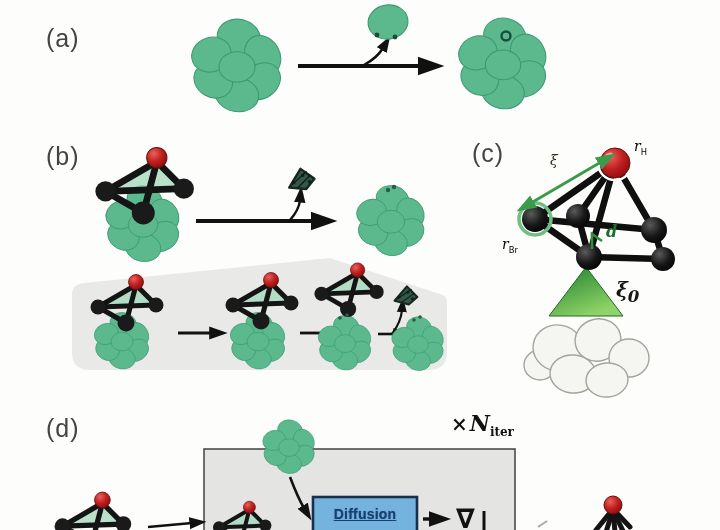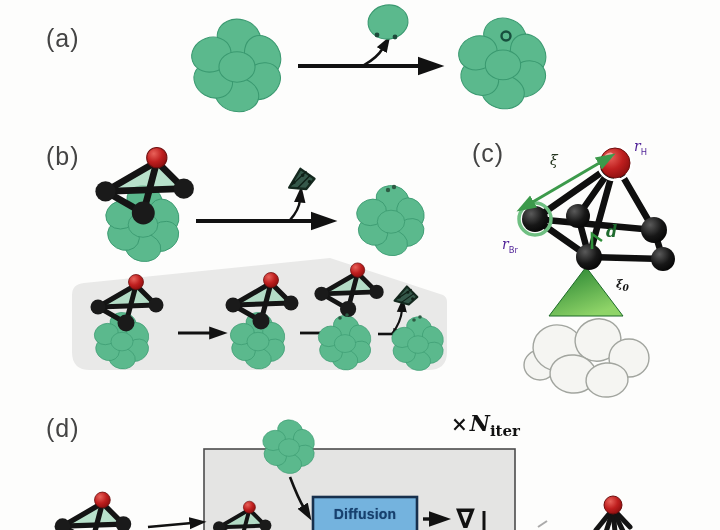--- a/index.html
+++ b/index.html
@@ -1,33 +1,33 @@
 <!DOCTYPE html>
 <html><head>
 <meta charset="utf-8">
 <style>
   html,body{margin:0;padding:0;background:#ffffff;}
   #canvas{position:relative;width:720px;height:530px;overflow:hidden;
           background:#fdfdfc;font-family:"Liberation Sans",sans-serif;}
   #art{position:absolute;left:0;top:0;}
   .lbl{position:absolute;color:#3c3c3c;white-space:nowrap;}
   .panel-letter{font-size:25px;letter-spacing:1px;color:#444;}
-  .math{font-family:"DejaVu Serif",serif;font-style:italic;color:#4c1d95;}
+  .math{font-family:"DejaVu Serif",serif;font-style:italic;color:#000000;}
   .math sub{font-size:60%;font-style:normal;font-family:"DejaVu Sans",sans-serif;}
   .xi{font-family:"DejaVu Serif",serif;font-style:italic;font-size:14px;color:#24351f;}
   .d-label{font-family:"DejaVu Serif",serif;font-style:italic;font-size:16px;color:#1e6b2e;font-weight:bold;}
-  .xi0{font-family:"DejaVu Serif",serif;font-style:italic;font-size:11px;color:#161616;font-weight:bold;}
+  .xi0{font-family:"DejaVu Serif",serif;font-style:italic;font-size:20px;color:#161616;font-weight:bold;}
   .niter{font-family:"DejaVu Serif",serif;font-size:20px;color:#111;font-weight:bold;}
   .niter .nbase{font-style:italic;font-size:22px;}
-  .niter sub{font-size:15px;}
+  .niter sub{font-size:12px;}
   .nabla{font-family:"DejaVu Sans",sans-serif;font-size:27px;font-weight:bold;color:#111;}
   .netbox-text{position:absolute;left:313px;top:499px;width:104px;height:30px;
      display:flex;align-items:center;justify-content:center;
      font-weight:bold;font-size:14px;color:#16406e;letter-spacing:.2px;
-     text-shadow:0 0 1px rgba(10,40,80,.5);}
+     text-shadow:0 0 1px rgba(10,40,80,.5);text-decoration:underline;}
   
   .blob{fill:#5bb98d;stroke:#3a9970;stroke-width:1.1px;}
   .blob-mark{fill:#1d4a3a;}
   .t-face{fill:#a4d8bc;opacity:.78;}
   .t-bond{stroke:#141414;stroke-width:5;stroke-linecap:round;}
   .t-atom{fill:#1a1a1a;}
   .bond-c{stroke:#0f0f0f;stroke-width:6.5;stroke-linecap:round;}
   .arrow{stroke:#111;fill:none;}
   .white-blob{fill:#f5f5f2;stroke:#a2a59f;stroke-width:1.4;}
   .speck{fill:#2d5c44;}

